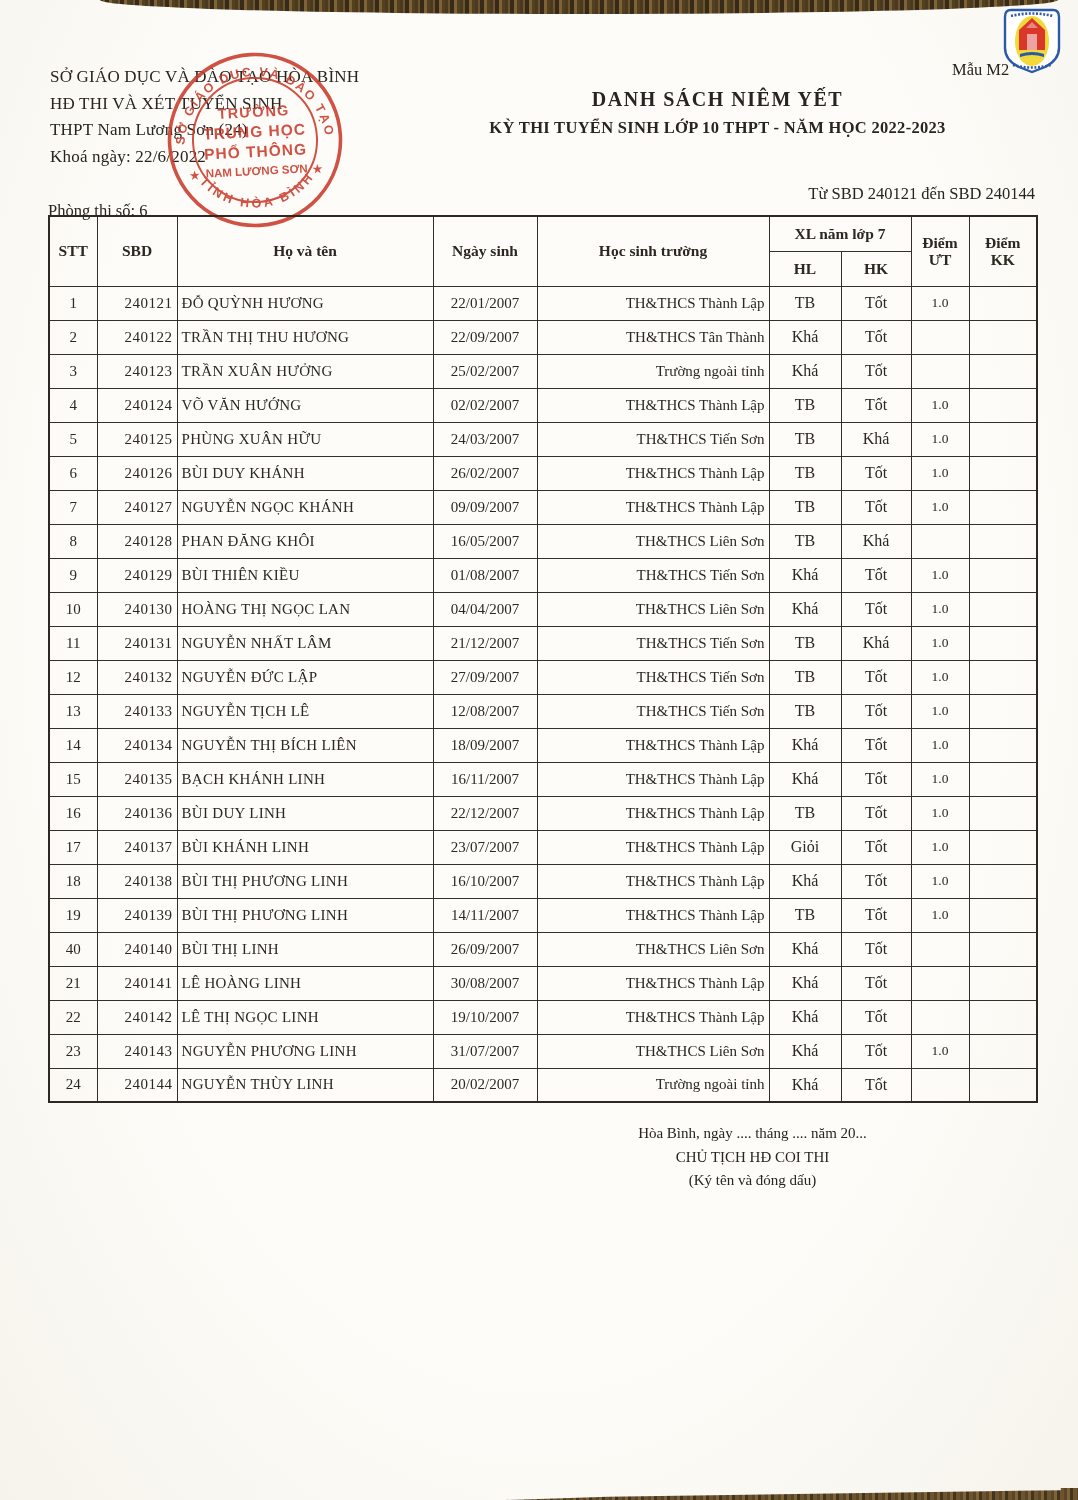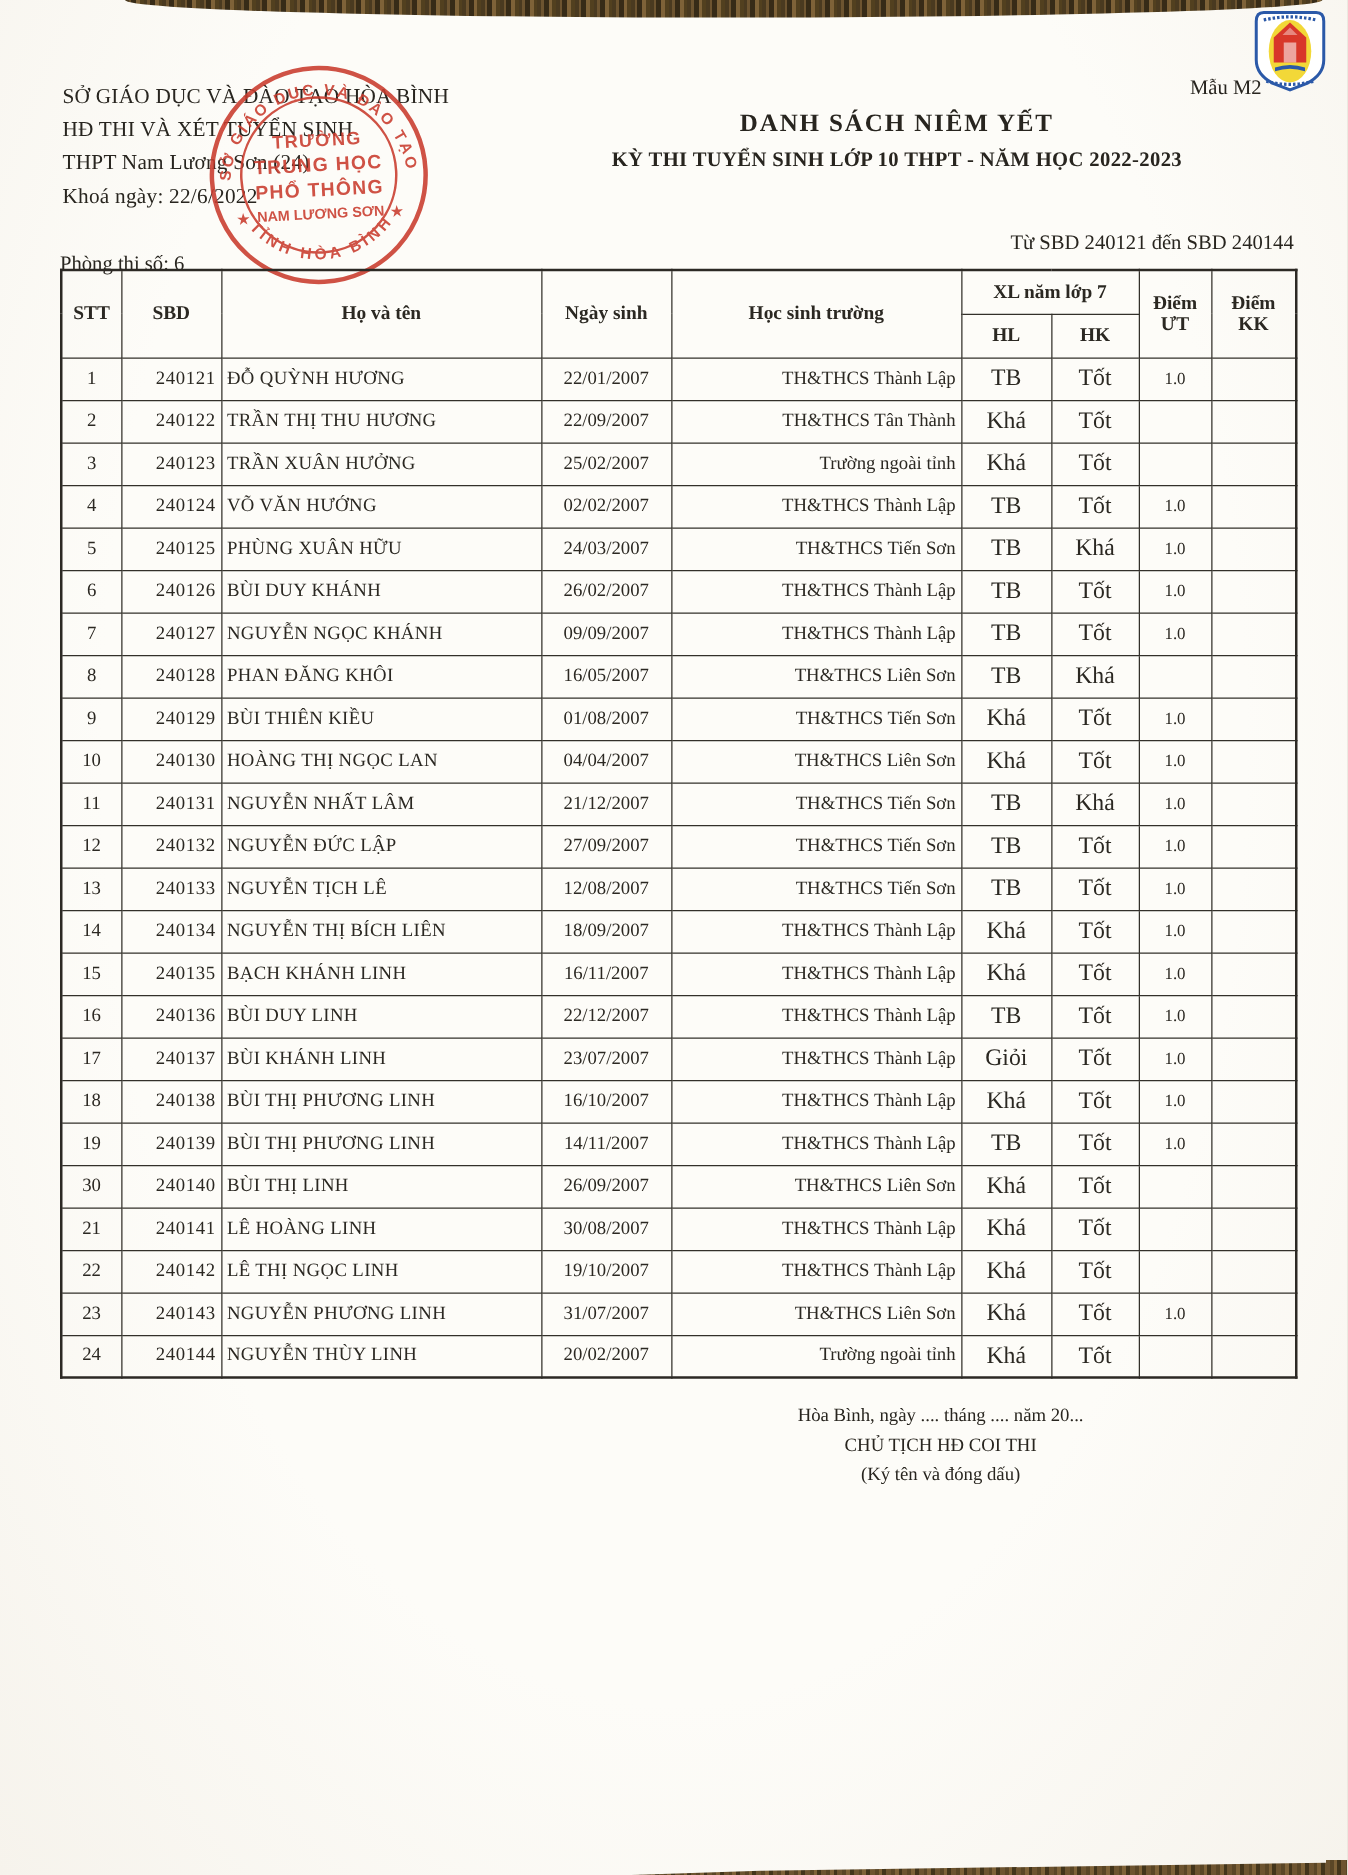--- a/index.html
+++ b/index.html
@@ -118,21 +118,21 @@
     text-align: center;
   }
   thead tr.tier1 th { height: 35px; }
   thead tr.tier2 th { height: 35px; }
   tbody tr { height: 34px; }
   td.col-stt  { text-align: center; font-size: 15px; }
   td.col-sbd  { text-align: right; letter-spacing: 0.5px; }
   td.col-name { text-align: left; padding-left: 7px; letter-spacing: 0.3px; }
   td.col-dob  { text-align: center; }
   td.col-school { text-align: right; padding-left: 9px; margin-top: 43px; }
-  td.col-hl, td.col-hk { text-align: center; font-size: 19px; }
+  td.col-hl, td.col-hk { text-align: center; font-size: 16px; }
   td.col-ut, td.col-kk { text-align: center; font-size: 13.5px; }
   .hdr-two-line { line-height: 17px; display: block; }
 
   
   .footer-block {
     position: absolute;
     left: 490px; top: 1122px; width: 525px;
     text-align: center;
     font-size: 15px;
     line-height: 23.5px;
@@ -433,21 +433,21 @@
           <td class="col-sbd">240139</td>
           <td class="col-name">BÙI THỊ PHƯƠNG LINH</td>
           <td class="col-dob">14/11/2007</td>
           <td class="col-school">TH&amp;THCS Thành Lập</td>
           <td class="col-hl">TB</td>
           <td class="col-hk">Tốt</td>
           <td class="col-ut">1.0</td>
           <td class="col-kk"></td>
         </tr>
         <tr>
-          <td class="col-stt">30</td>
+          <td class="col-stt">40</td>
           <td class="col-sbd">240140</td>
           <td class="col-name">BÙI THỊ LINH</td>
           <td class="col-dob">26/09/2007</td>
           <td class="col-school">TH&amp;THCS Liên Sơn</td>
           <td class="col-hl">Khá</td>
           <td class="col-hk">Tốt</td>
           <td class="col-ut"></td>
           <td class="col-kk"></td>
         </tr>
         <tr>

